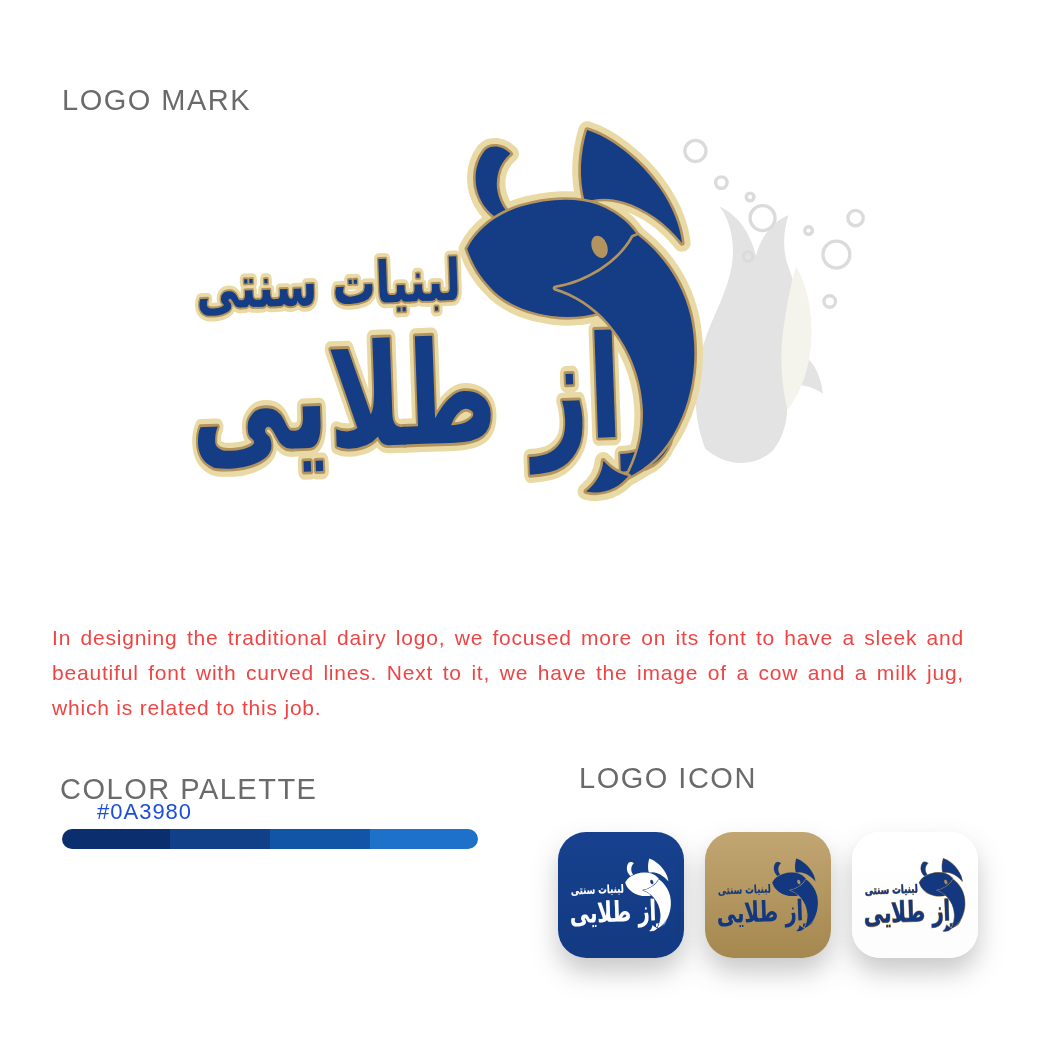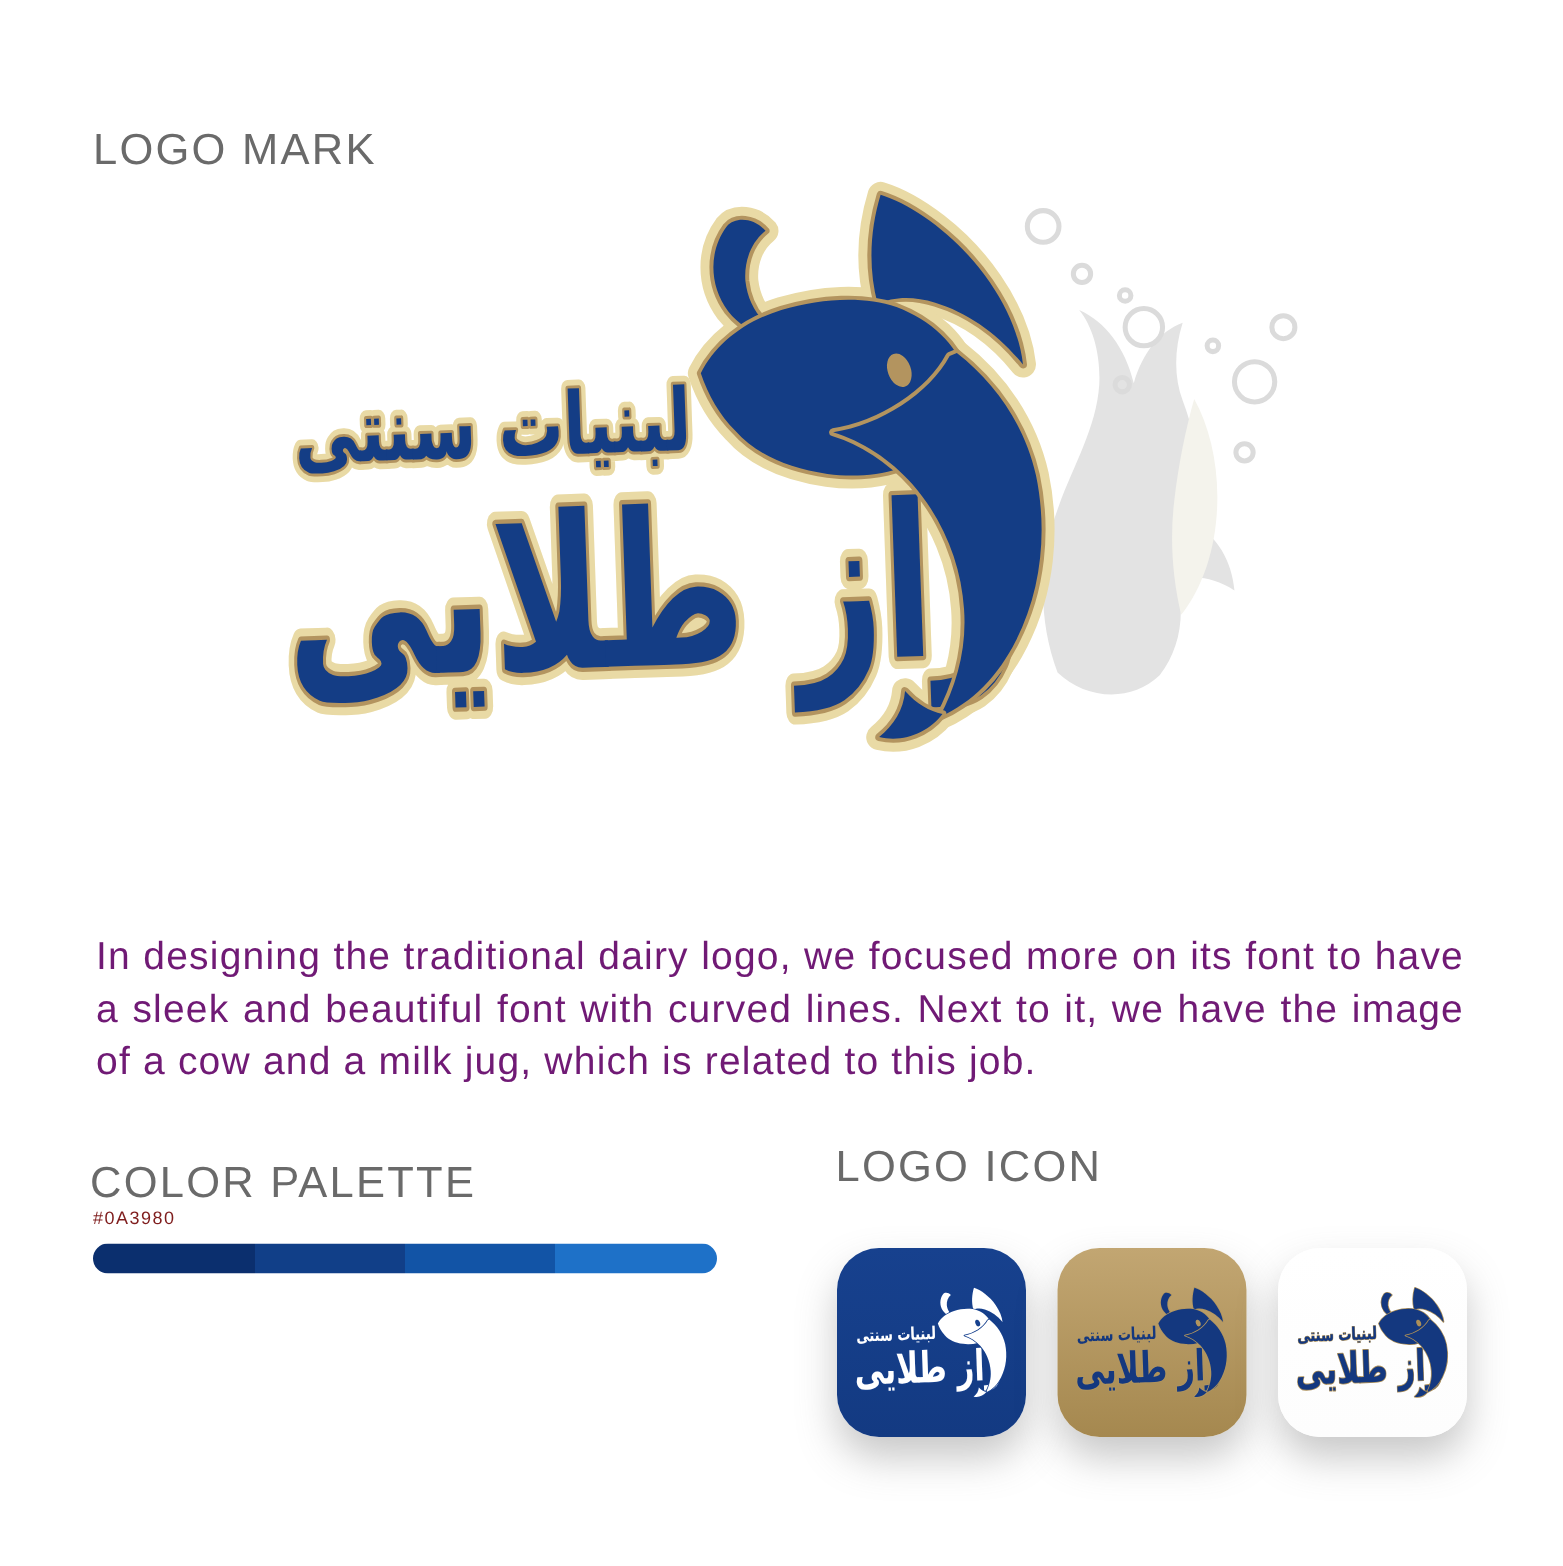--- a/index.html
+++ b/index.html
@@ -15,28 +15,28 @@
     position:absolute;
     font-size:29px;
     letter-spacing:1.5px;
     color:#6a6a6a;
     font-weight:400;
     white-space:nowrap;
   }
   #heading-logo-mark{left:62px;top:84px;}
   #heading-logo-description{left:66px;top:572px;}
   #heading-color-palette{left:60px;top:756px;margin-top:17px;}
-  #heading-logo-icon{left:557px;top:762px;}
+  #heading-logo-icon{left:579px;top:762px;}
 
   .desc-body{
     position:absolute;
-    left:64px;top:620px;width:912px;
-    font-size:26px;line-height:35px;
+    left:52px;top:620px;width:912px;
+    font-size:21px;line-height:35px;
     letter-spacing:0.8px;
-    color:#701a75;
+    color:#ef4444;
     text-align:justify;
   }
 
   
   .logo-wrap{
     position:absolute;left:168px;top:122px;width:748px;height:384px;
   }
   .logo-wrap svg{overflow:visible;}
   .logo-text{
     font-family:"DejaVu Sans",sans-serif;
@@ -48,22 +48,22 @@
   .bull-shape{
     paint-order:stroke;
     stroke-linejoin:round;
     stroke-linecap:round;
   }
 
   
   .palette{position:absolute;left:62px;top:802px;width:416px;}
   .palette-row{margin-bottom:9px;}
   .palette-hex{
-    font-size:12px;color:#7f1d1d;letter-spacing:1px;
-    height:20px;line-height:20px;margin-bottom:7px;
+    font-size:22px;color:#1d4ed8;letter-spacing:1px;
+    height:20px;line-height:20px;margin-bottom:7px;margin-left:35px;
   }
   .palette-bar{
     display:flex;width:416px;height:20px;
     border-radius:10px;overflow:hidden;
   }
   .palette-bar .seg{height:100%;}
 
   
   .icons-row{
     position:absolute;left:558px;top:832px;

